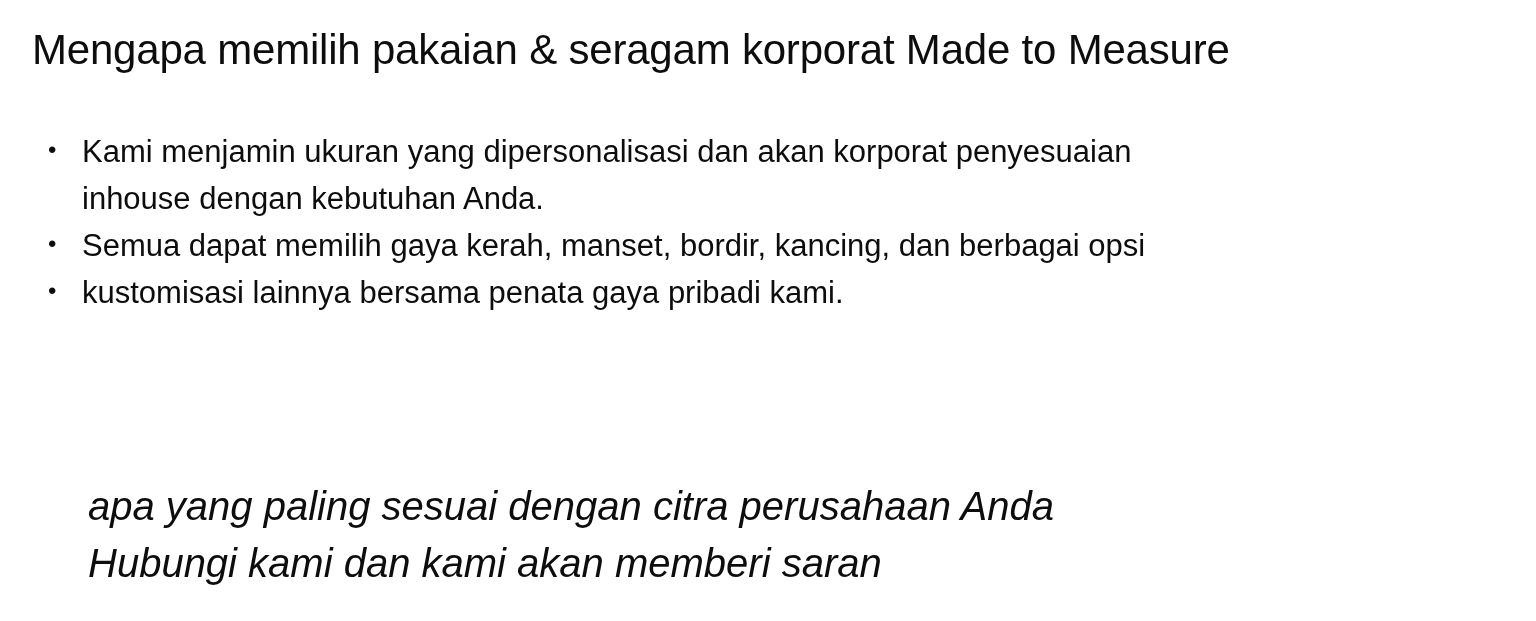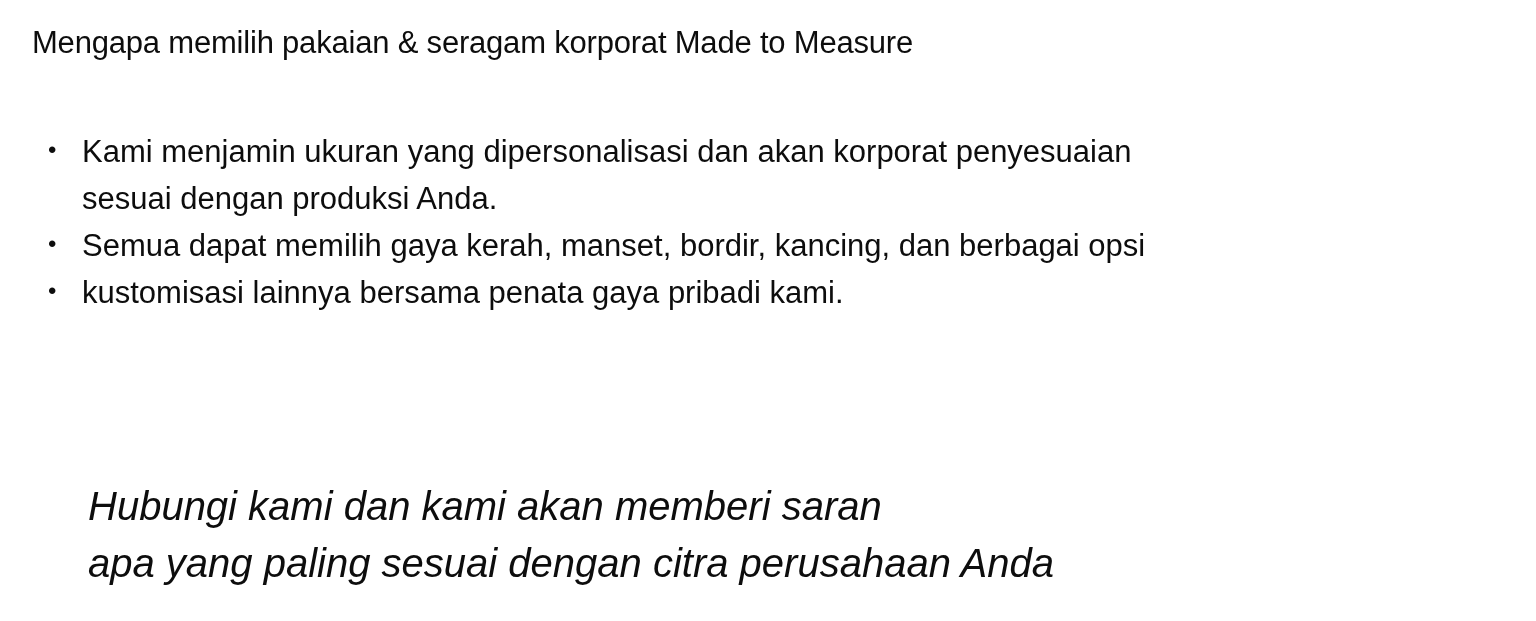--- a/index.html
+++ b/index.html
@@ -18,21 +18,21 @@
     position: relative;
     width: 1536px;
     height: 621px;
     box-sizing: border-box;
   }
   .slide-title {
     position: absolute;
     left: 32px;
     top: 26px;
     width: 1460px;
-    font-size: 31px;
+    font-size: 42px;
     line-height: 1.12;
     font-weight: 400;
     letter-spacing: -0.2px;
     color: #0d0d0d;
     white-space: nowrap;
   }
   .bullet-block {
     position: absolute;
     left: 48px;
     top: 128px;
@@ -90,34 +90,34 @@
   <div class="slide-title">Mengapa memilih pakaian &amp; seragam korporat Made to Measure</div>
 
   <div class="bullet-block">
 
     <div class="bullet-row">
       <span class="bullet-marker">•</span>
       <span class="bullet-text">Kami menjamin ukuran yang dipersonalisasi dan akan korporat penyesuaian</span>
     </div>
     <div class="plain-row">
       <span class="bullet-marker">•</span>
-      <span class="bullet-text">sesuai dengan produksi Anda.</span>
+      <span class="bullet-text">inhouse dengan kebutuhan Anda.</span>
     </div>
 
     <div class="bullet-row">
       <span class="bullet-marker">•</span>
       <span class="bullet-text">Semua dapat memilih gaya kerah, manset, bordir, kancing, dan berbagai opsi</span>
     </div>
 
     <div class="bullet-row">
       <span class="bullet-marker">•</span>
       <span class="bullet-text">kustomisasi lainnya bersama penata gaya pribadi kami.</span>
     </div>
 
 
   </div>
 
   <div class="closing-block">
+    <div class="closing-line">apa yang paling sesuai dengan citra perusahaan Anda</div>
     <div class="closing-line">Hubungi kami dan kami akan memberi saran</div>
-    <div class="closing-line">apa yang paling sesuai dengan citra perusahaan Anda</div>
   </div>
 
 </div>
 
 </body></html>

